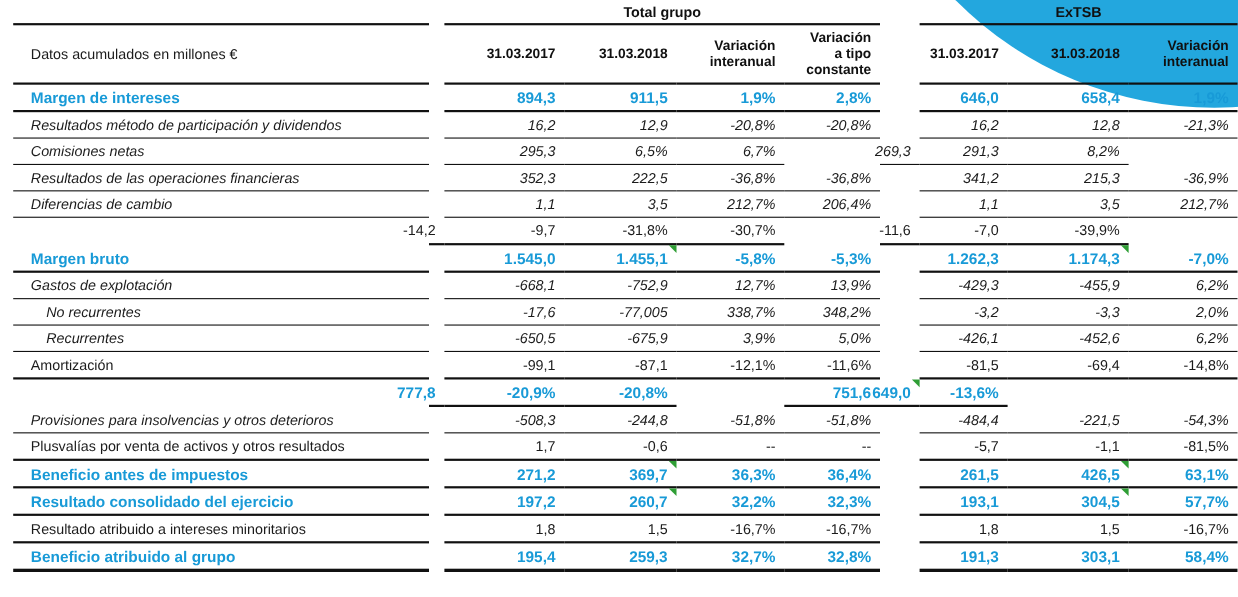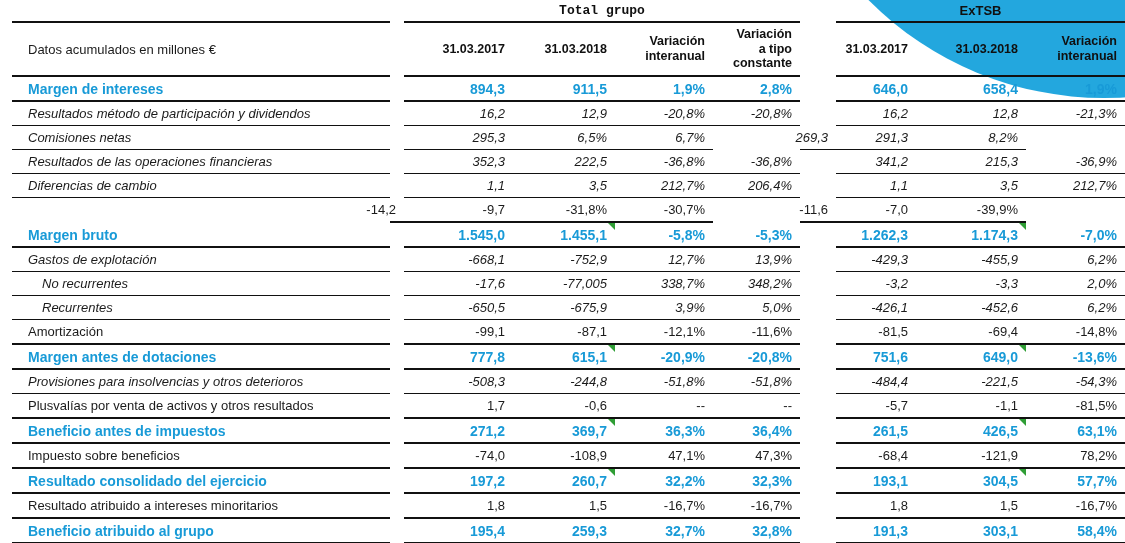--- a/index.html
+++ b/index.html
@@ -5,21 +5,21 @@
   html,body{margin:0;padding:0;width:1125px;height:543px;background:#fff;overflow:hidden;
     font-family:"Liberation Sans","DejaVu Sans",sans-serif;color:var(--text,#1b1b1b);}
   .sheet{position:absolute;inset:0;}
   
   .circle{position:absolute;left:772px;top:-566px;width:664px;height:664px;border-radius:50%;
     background:var(--circle,#23a7de);z-index:0;}
   .tbl{position:relative;z-index:1;margin-left:12px;width:1113px;}
   .row{display:grid;grid-template-columns:378px 14px 109px 102px 98px 87px 36px 80px 110px 99px;}
   .c{display:flex;align-items:center;box-sizing:border-box;font-size:13px;position:relative;}
   .g{box-sizing:border-box;}
-  .s4{grid-column:span 4;font-family:Liberation Mono, monospace;}
+  .s4{grid-column:span 4;}
   .s3{grid-column:span 3;}
   
   .rA{height:23px;}
   .rA .c{border-bottom:2px solid var(--line,#111);}
   .rB{height:54px;}
   .rB .c{border-bottom:2px solid var(--line,#111);}
   .gtitle{justify-content:center;font-weight:bold;font-size:13px;color:#101010;}
   .unit{padding-left:16px;}
   .h{justify-content:flex-end;text-align:right;padding-right:8px;font-weight:bold;font-size:12.5px;
      line-height:1.18;white-space:pre-line;color:#101010;}
@@ -191,24 +191,22 @@
           <div class="c num">-99,1</div>
           <div class="c num">-87,1</div>
           <div class="c num">-12,1%</div>
           <div class="c num">-11,6%</div>
           <div class="g"></div>
           <div class="c num">-81,5</div>
           <div class="c num">-69,4</div>
           <div class="c num">-14,8%</div>
         </div>
         <div class="row b2 sec">
-          <div class="c lab">Margen antes de dotaciones</div>
           <div class="g"></div>
           <div class="c num">777,8</div>
-          <div class="c num">615,1<span class="mark"></span></div>
           <div class="c num">-20,9%</div>
           <div class="c num">-20,8%</div>
           <div class="g"></div>
           <div class="c num">751,6</div>
           <div class="c num">649,0<span class="mark"></span></div>
           <div class="c num">-13,6%</div>
         </div>
         <div class="row b1">
           <div class="c lab">Provisiones para insolvencias y otros deterioros</div>
           <div class="g"></div>
@@ -238,32 +236,20 @@
           <div class="g"></div>
           <div class="c num">271,2</div>
           <div class="c num">369,7<span class="mark"></span></div>
           <div class="c num">36,3%</div>
           <div class="c num">36,4%</div>
           <div class="g"></div>
           <div class="c num">261,5</div>
           <div class="c num">426,5<span class="mark"></span></div>
           <div class="c num">63,1%</div>
         </div>
-        <div class="row b2">
-          <div class="c lab">Impuesto sobre beneficios</div>
-          <div class="g"></div>
-          <div class="c num">-74,0</div>
-          <div class="c num">-108,9</div>
-          <div class="c num">47,1%</div>
-          <div class="c num">47,3%</div>
-          <div class="g"></div>
-          <div class="c num">-68,4</div>
-          <div class="c num">-121,9</div>
-          <div class="c num">78,2%</div>
-        </div>
         <div class="row b2 sec">
           <div class="c lab">Resultado consolidado del ejercicio</div>
           <div class="g"></div>
           <div class="c num">197,2</div>
           <div class="c num">260,7<span class="mark"></span></div>
           <div class="c num">32,2%</div>
           <div class="c num">32,3%</div>
           <div class="g"></div>
           <div class="c num">193,1</div>
           <div class="c num">304,5<span class="mark"></span></div>

